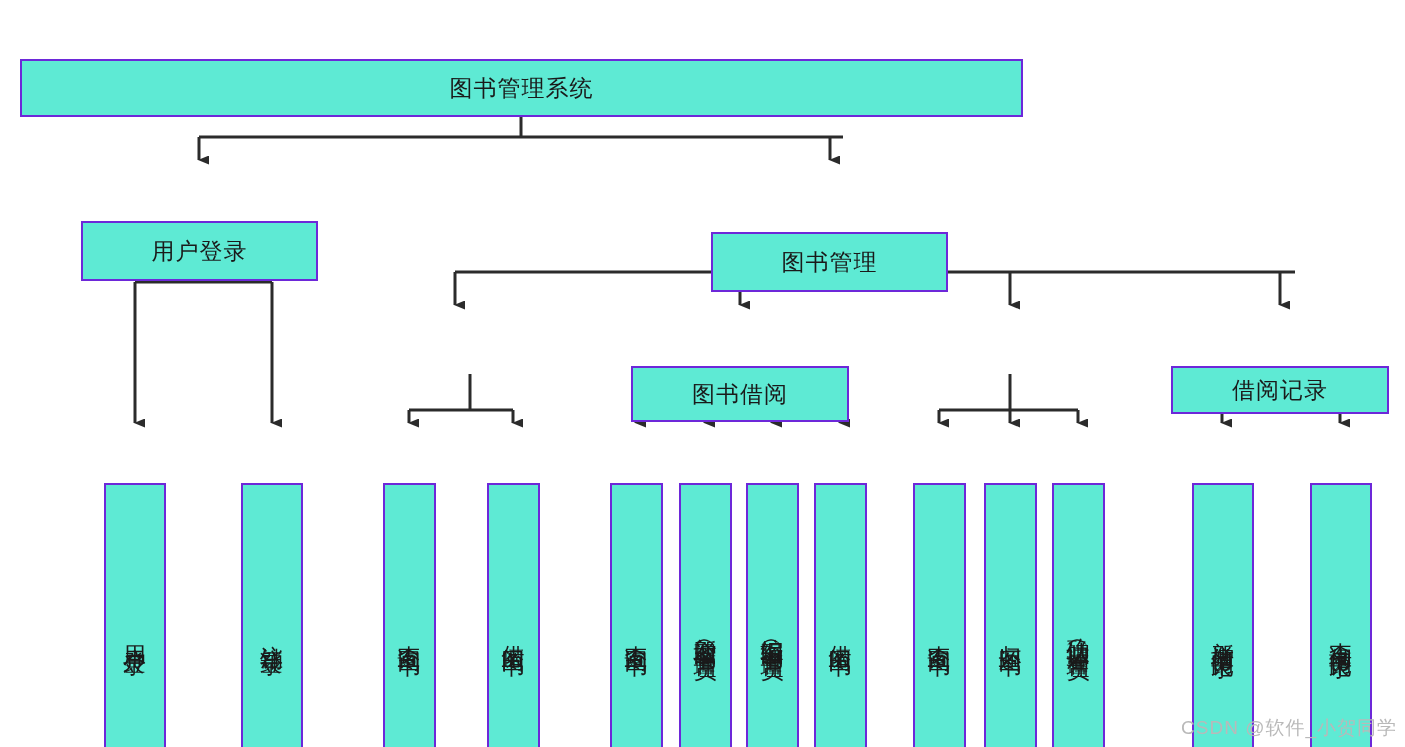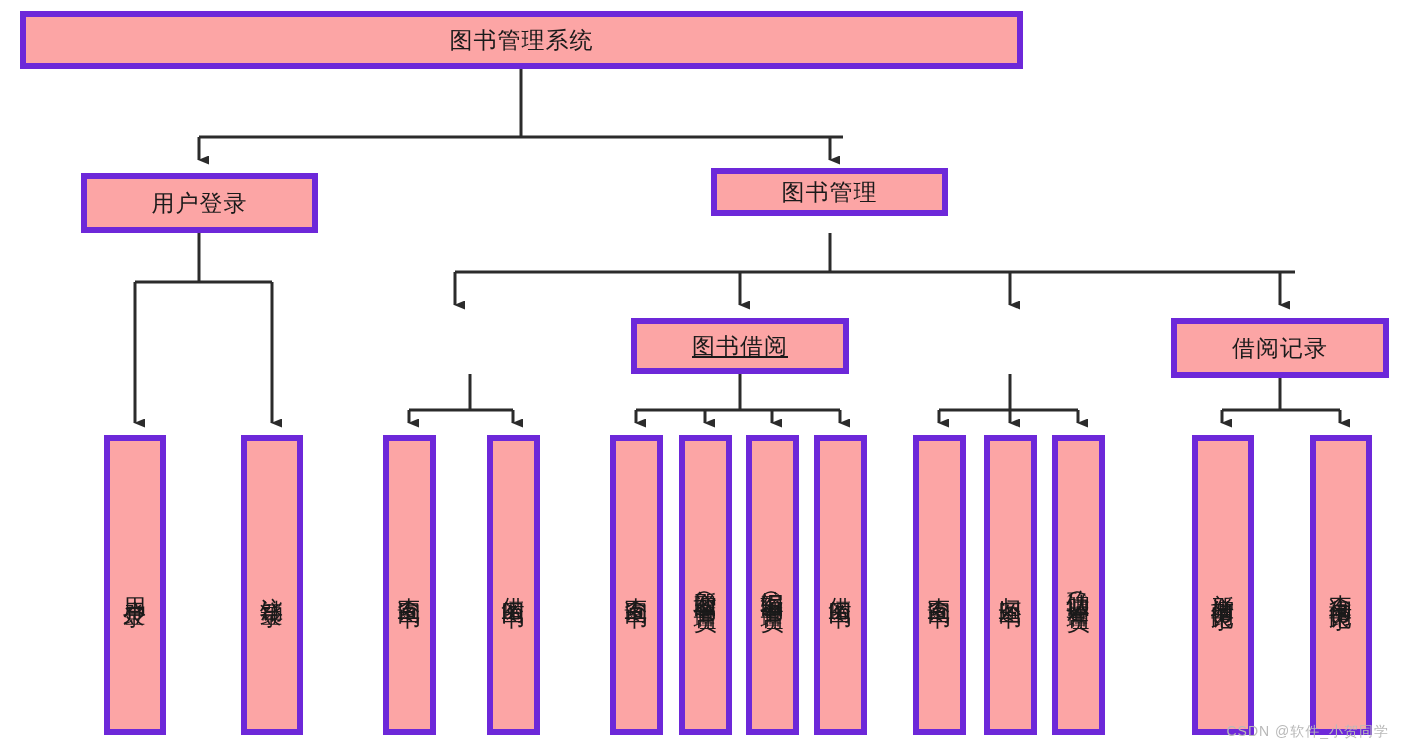--- a/index.html
+++ b/index.html
@@ -1,30 +1,30 @@
 <!DOCTYPE html>
 <html><head>
 <meta charset="utf-8">
 <style>
   html,body{margin:0;padding:0;background:#ffffff;}
   body{width:1405px;height:747px;overflow:hidden;
        font-family:"Liberation Sans","DejaVu Sans",sans-serif;}
   #canvas{position:relative;width:1405px;height:747px;background:#fff;}
   svg#wires{position:absolute;left:0;top:0;width:1405px;height:747px;}
-  .node{position:absolute;box-sizing:border-box;background:#fca5a5;
-        border:6px solid #6d28d9;display:flex;align-items:center;
-        justify-content:center;color:#1a1a1a;}
+  .node{position:absolute;box-sizing:border-box;background:#5eead4;
+        border:2px solid #6d28d9;display:flex;align-items:center;
+        justify-content:center;color:#1a1a1a;margin-top:48px;}
   .node.h{font-size:23px;letter-spacing:1px;}
   .node.v{writing-mode:vertical-rl;text-orientation:upright;
           font-size:23px;letter-spacing:3px;line-height:1.05;
           padding-top:6px;padding-bottom:6px;
           align-items:center;justify-content:center;}
   .node.v span{writing-mode:vertical-rl;text-orientation:upright;
                display:block;white-space:nowrap;}
-  .watermark{position:absolute;right:16px;bottom:6px;font-size:14px;
+  .watermark{position:absolute;right:8px;bottom:6px;font-size:19px;
              color:#b9b9b9;letter-spacing:1px;white-space:nowrap;text-align:right;}
 </style>
 </head>
 <body>
 
 <div id="canvas">
 
   <svg id="wires" viewBox="0 0 1405 747" xmlns="http://www.w3.org/2000/svg">
     <defs>
       <marker id="arw" markerWidth="9" markerHeight="11" refX="4.5" refY="10" orient="auto" markerUnits="userSpaceOnUse">
@@ -75,28 +75,28 @@
     </g>
   </svg>
 
   <div class="node h" style="left:20px;top:11px;width:1003px;height:58px;">
     <span>图书管理系统</span>
   </div>
 
   <div class="node h" style="left:81px;top:173px;width:237px;height:60px;">
     <span>用户登录</span>
   </div>
-  <div class="node h" style="left:711px;top:168px;width:237px;height:48px;">
+  <div class="node h" style="left:711px;top:184px;width:237px;height:60px;">
     <span>图书管理</span>
   </div>
 
-  <div class="node h" style="left:631px;top:318px;width:218px;height:56px;text-decoration:underline;">
+  <div class="node h" style="left:631px;top:318px;width:218px;height:56px;">
     <span>图书借阅</span>
   </div>
-  <div class="node h" style="left:1171px;top:318px;width:218px;height:60px;">
+  <div class="node h" style="left:1171px;top:318px;width:218px;height:48px;">
     <span>借阅记录</span>
   </div>
 
   <div class="node v" style="left:104px;top:435px;width:62px;height:300px;">
     <span>用户登录</span>
   </div>
   <div class="node v" style="left:241px;top:435px;width:62px;height:300px;">
     <span>注销登录</span>
   </div>
 

